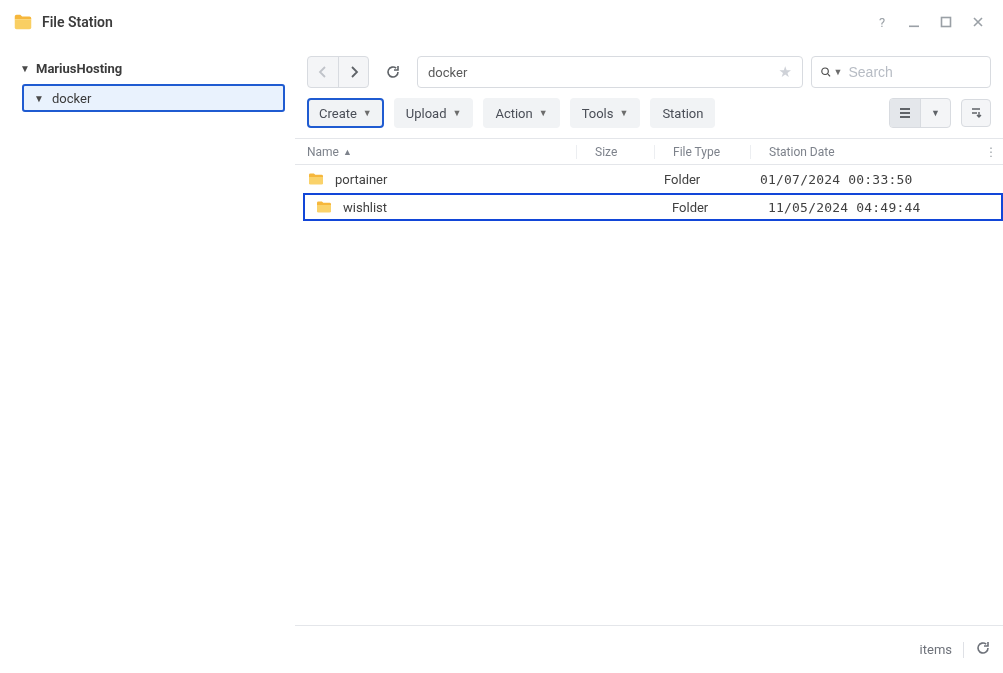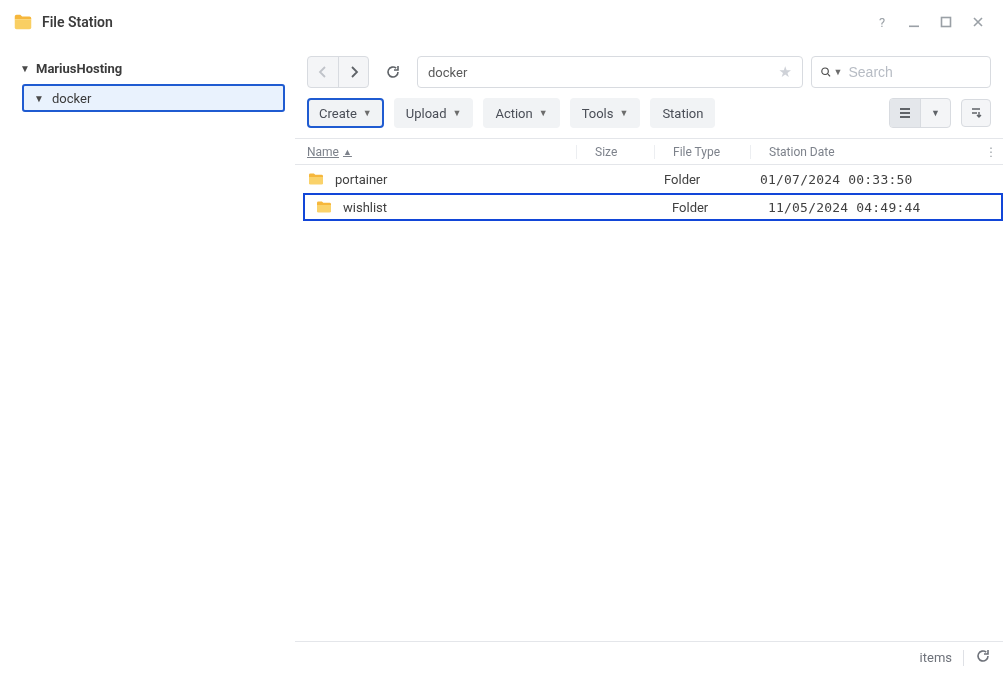--- a/index.html
+++ b/index.html
@@ -219,21 +219,21 @@
   .thead {
     display: flex;
     height: 26px;
     align-items: center;
     border-bottom: 1px solid #e4e6ea;
     color: #7d828b;
     font-size: 12px;
     padding-left: 12px;
   }
   .th { display:flex; align-items:center; padding-right: 6px; }
-  .th-name { width: 269px; text-decoration: underline; }
+  .th-name { width: 269px; }
   .th-size { width: 78px; }
   .th-type { width: 96px; }
   .th-date { flex: 1; }
   .th-menu { width: 24px; color:#9aa0a6; cursor:pointer; text-align:center; }
   .th .sort-caret { font-size: 9px; margin-left: 4px; }
   .th + .th { border-left: 1px solid #eceef1; padding-left:18px; }
 
   .tbody { flex: 1; overflow-y: auto; }
   .trow {
     display: flex;
@@ -251,21 +251,21 @@
   .folder-icon { width:18px; height:14px; flex:0 0 auto; }
   .trow.highlight {
     outline: 2px solid #1246d8;
     outline-offset: -2px;
     margin-left: 8px;
   }
 
   
   .statusbar {
     border-top: 1px solid #e4e6ea;
-    height: 32px;
+    height: 48px;
     display: flex;
     align-items: center;
     justify-content: flex-end;
     padding: 0 12px;
     gap: 11px;
     color: #6e727a;
   }
   .divider-v {
     width: 1px; height: 16px; background: #dfe1e6;
   }

